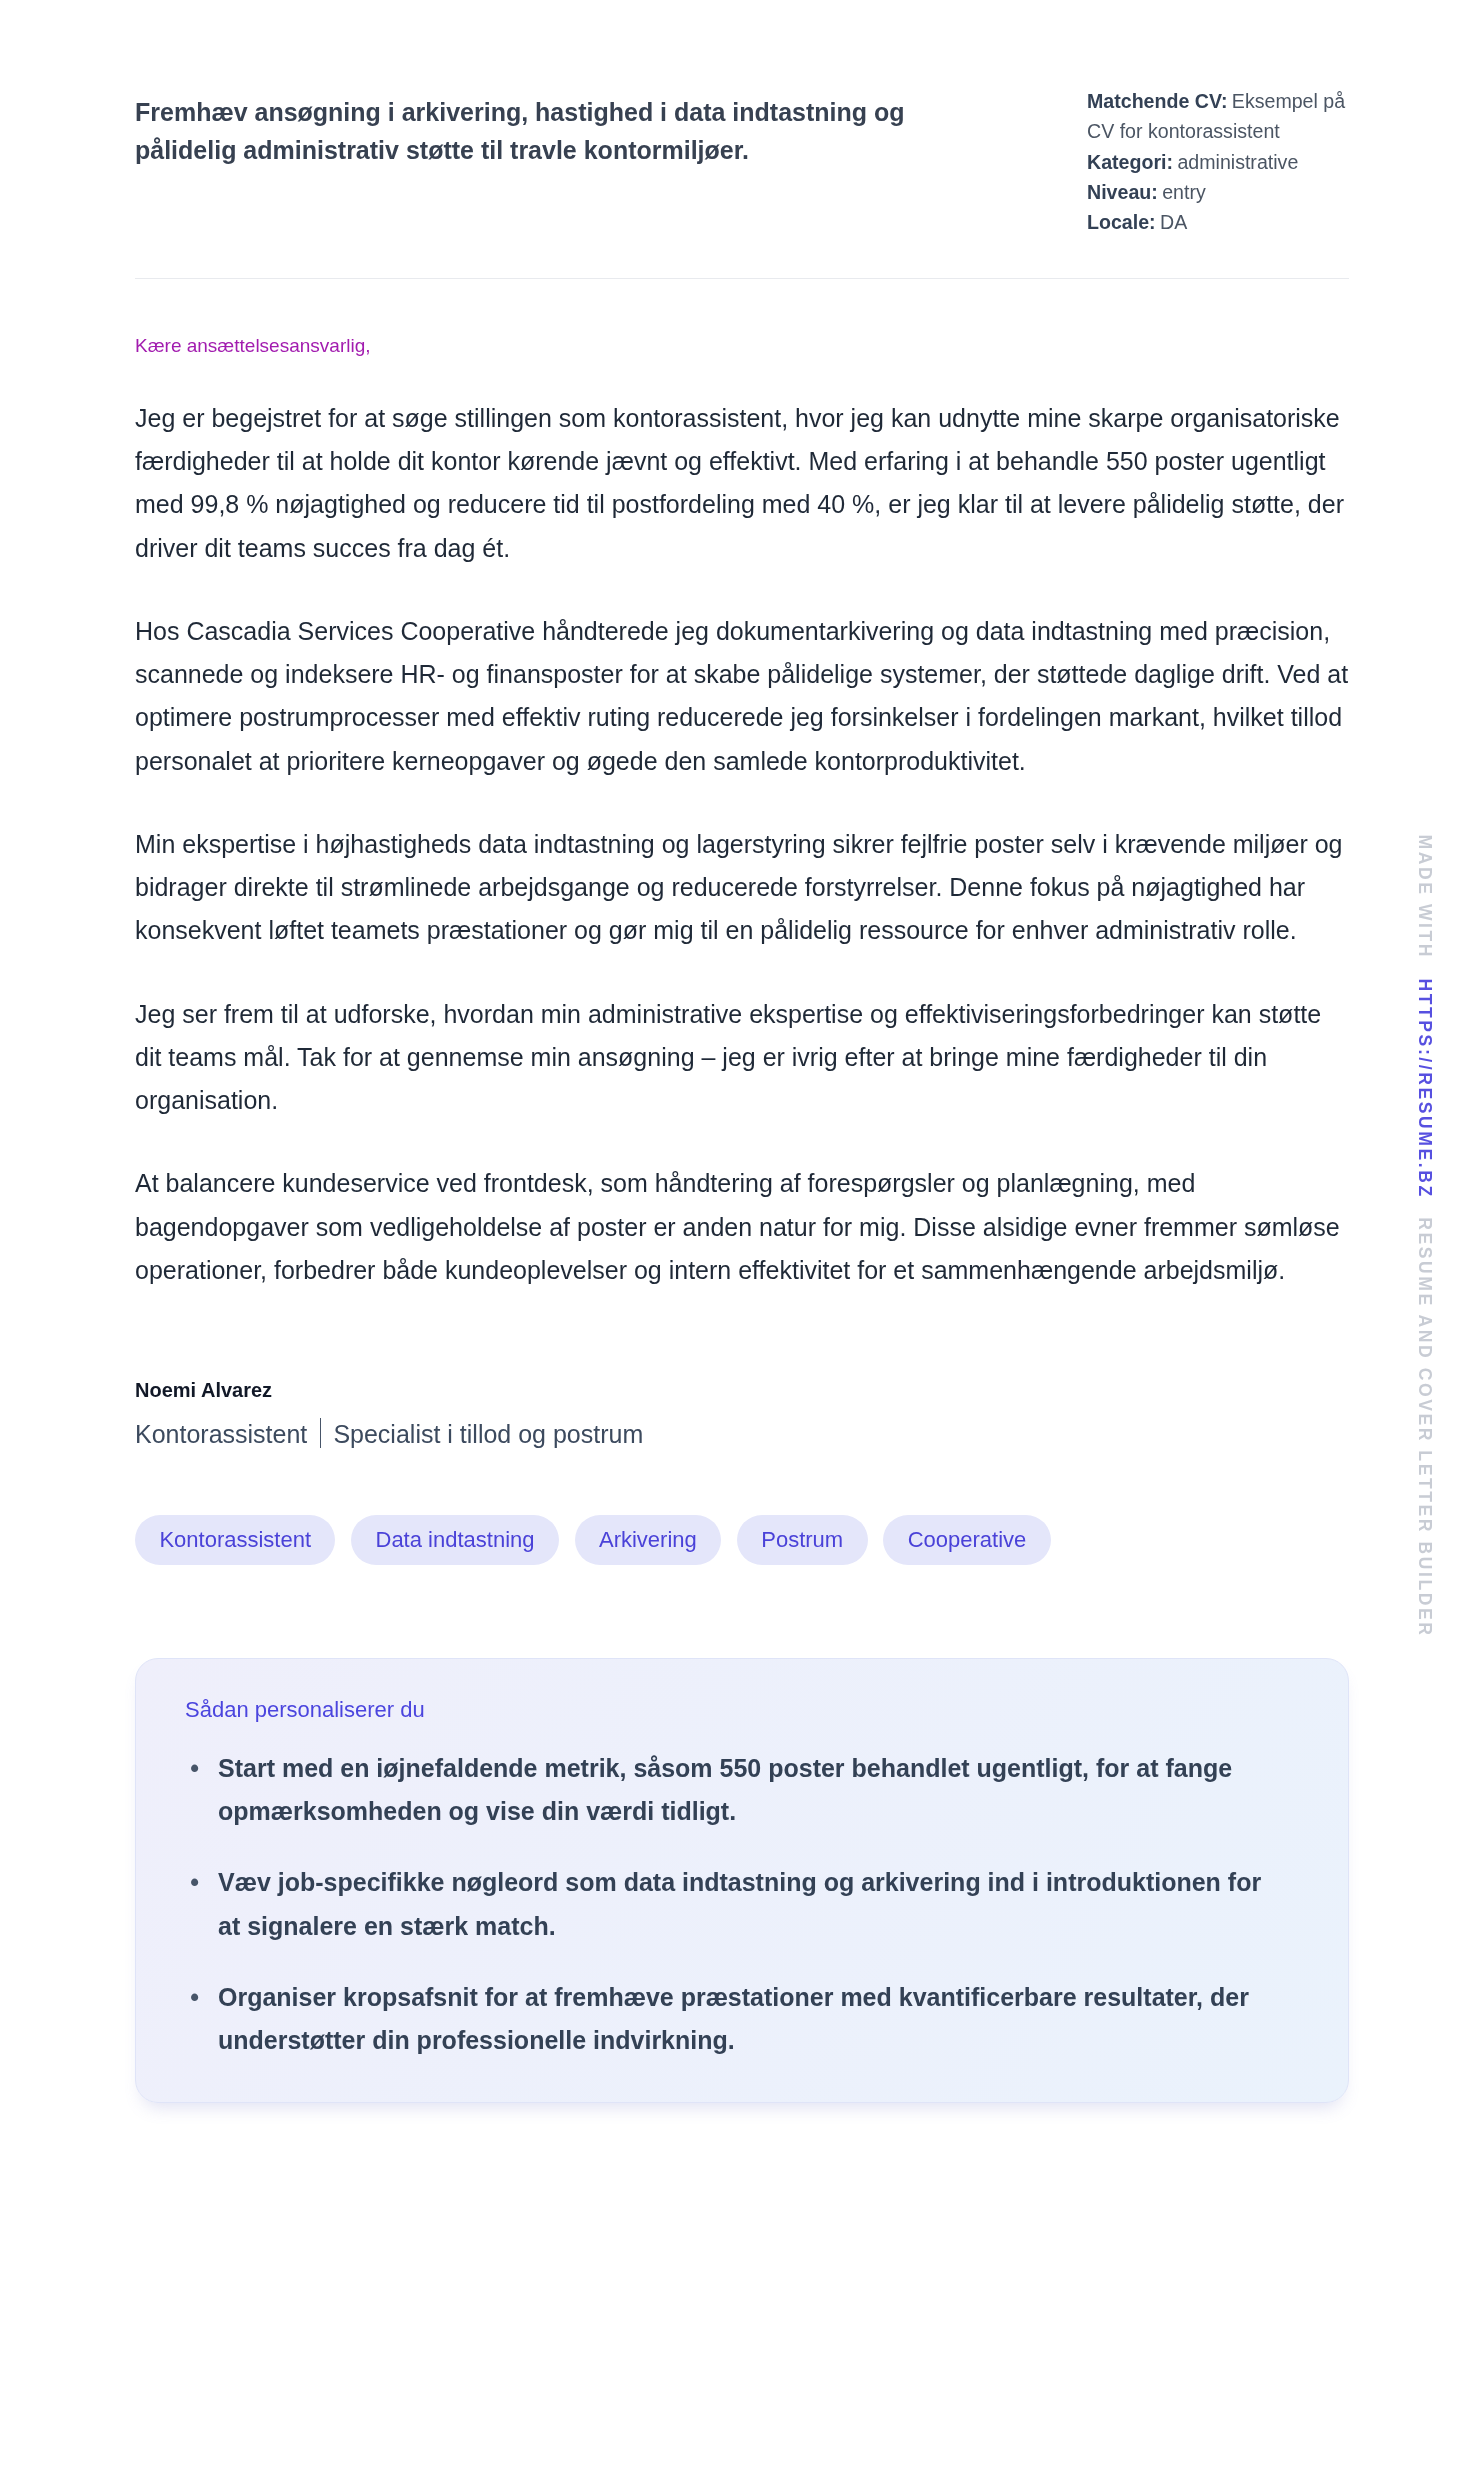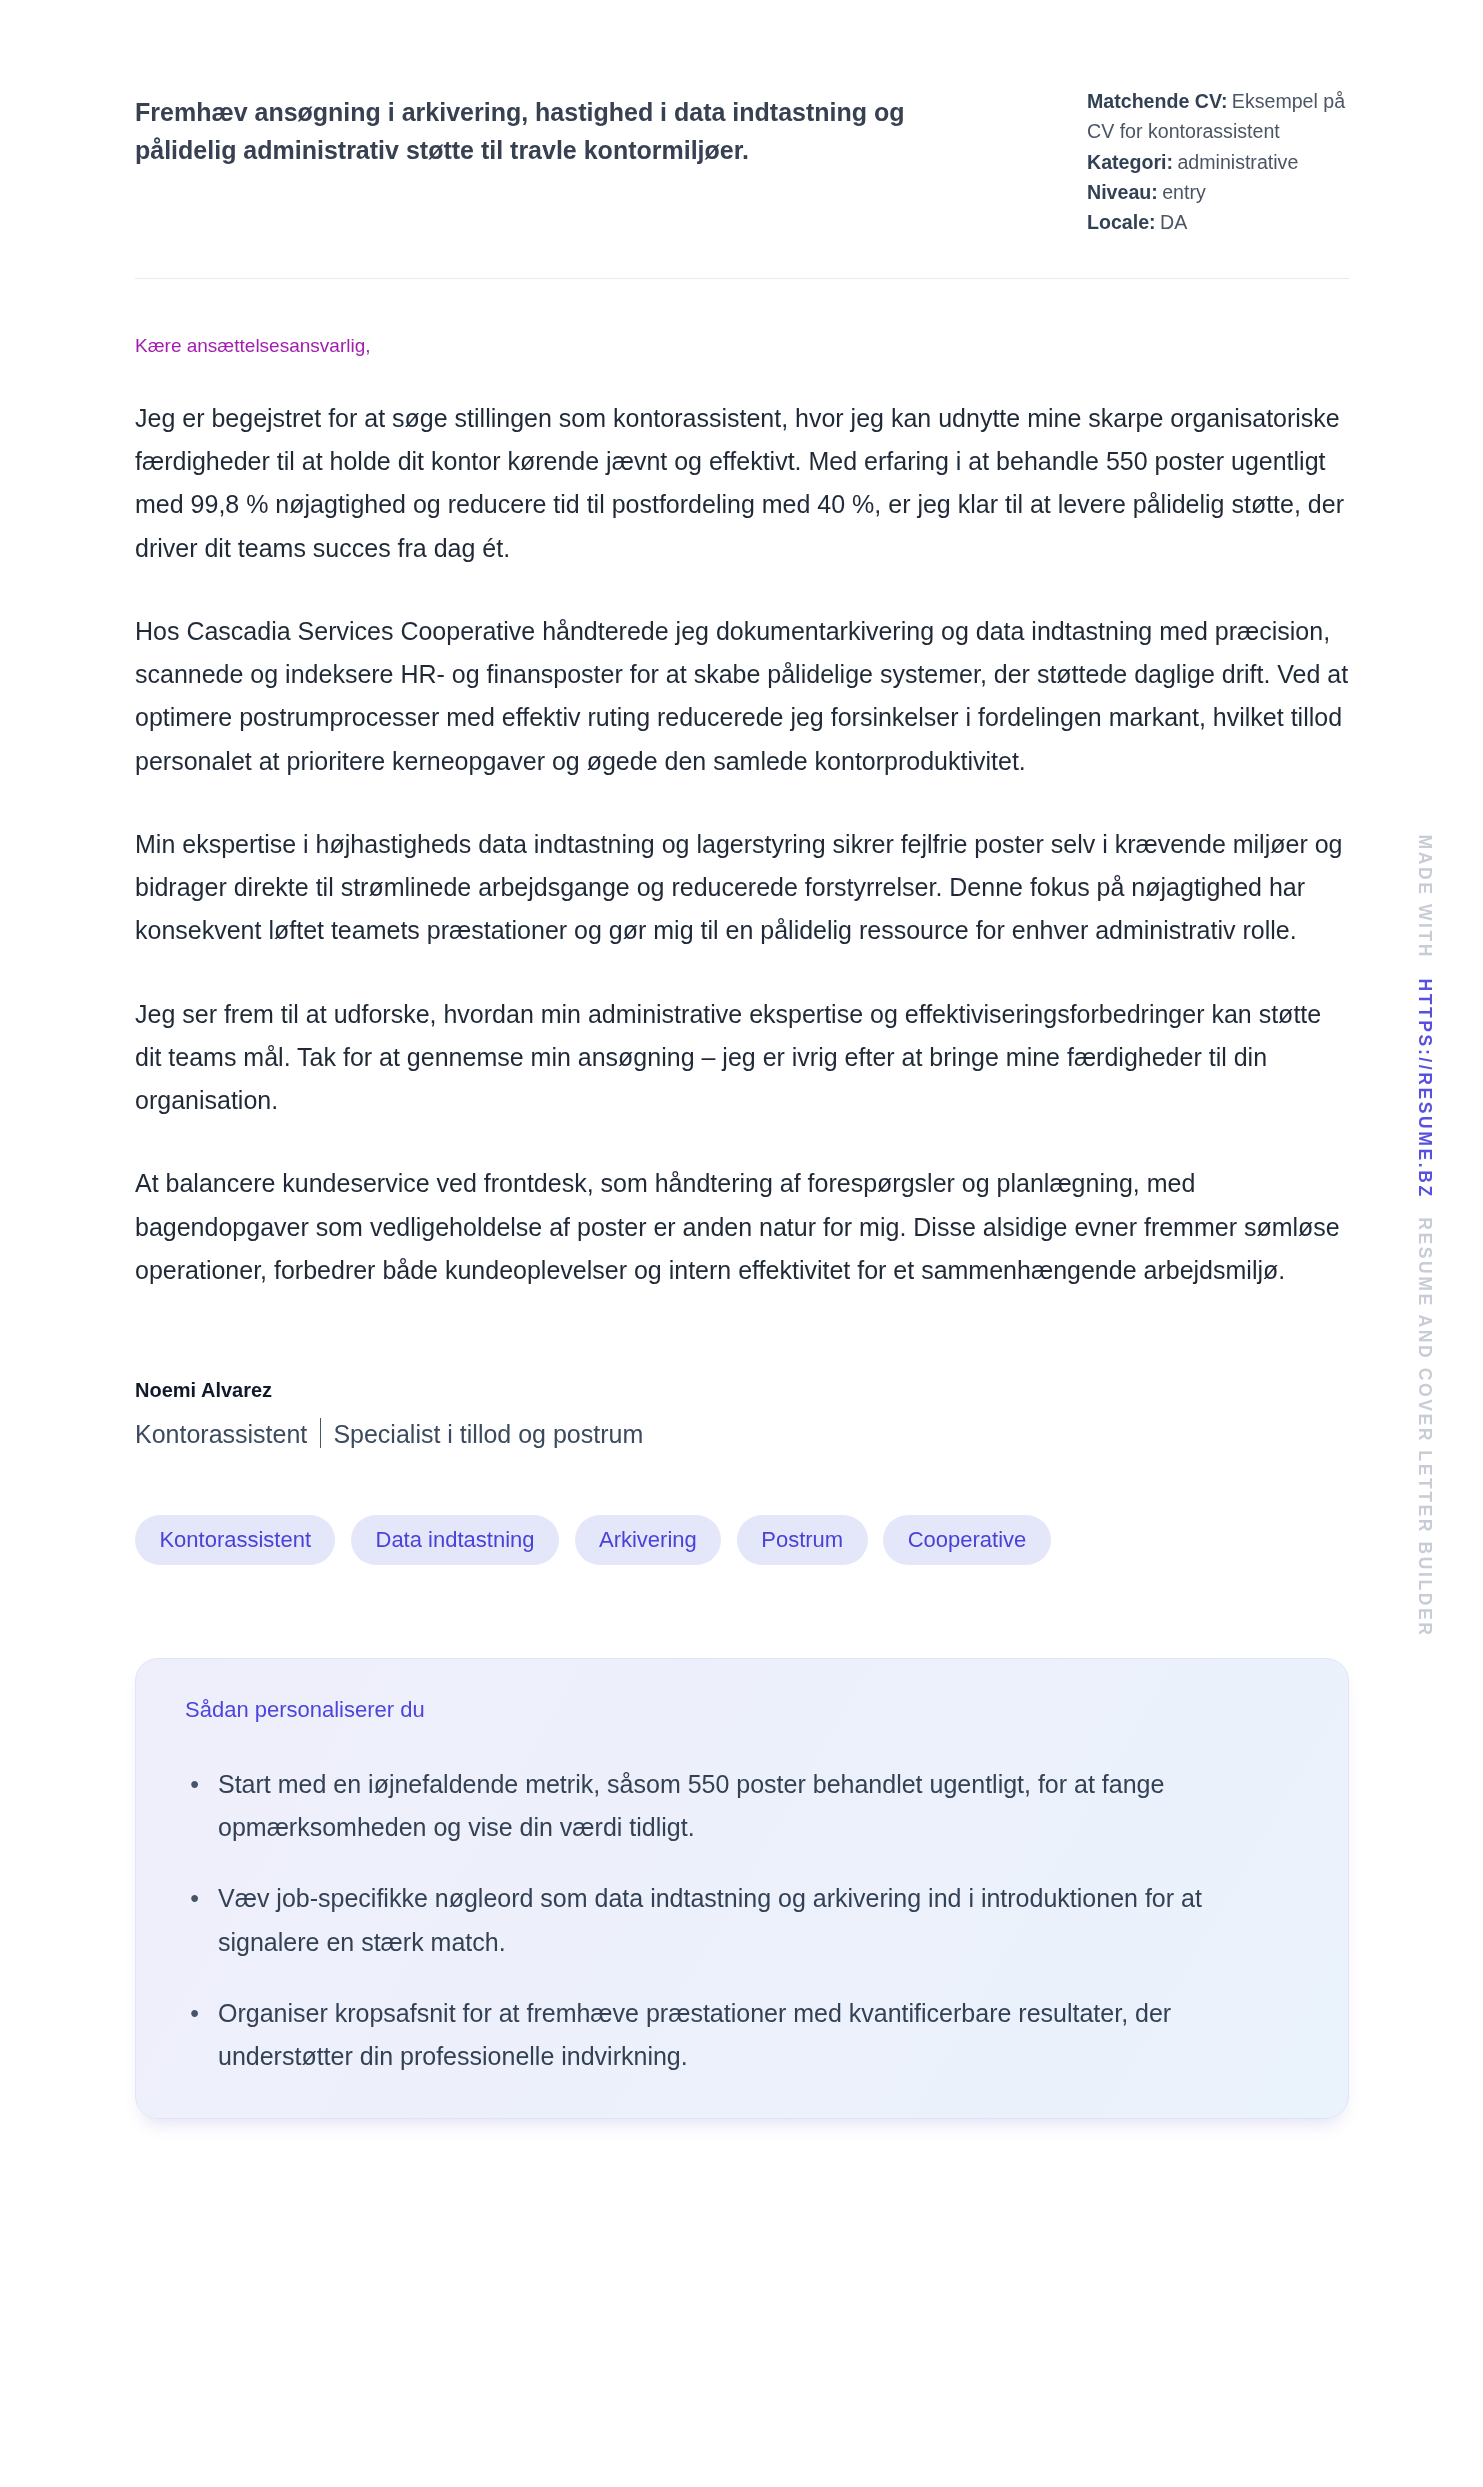--- a/index.html
+++ b/index.html
@@ -63,21 +63,21 @@
 
   
   .tips {
     margin-top: 93px;
     border: 1.7px solid #dfe4f8; border-radius: 23px;
     background: linear-gradient(120deg, #efeffb 0%, #eaf2fc 100%);
     box-shadow: 0 10.5px 17.5px -7px rgba(108, 114, 196, 0.22);
     padding: 38px 49px 40px 49px;
   }
   .tips h2 { font-size: 22px; font-weight: 400; color: #4b45de; }
-  .tips ul { margin-top: 40px; list-style: none; }
+  .tips ul { margin-top: 24px; list-style: none; font-weight: bold; }
   .tips li {
     position: relative; padding-left: 33px; margin-bottom: 28px;
     font-size: 25px; line-height: 1.73; color: #334155;
     max-width: 1082px;
   }
   .tips li:last-child { margin-bottom: 0; }
   .tips li::before {
     content: "\2022";
     position: absolute; left: 5.2px; top: 0;
     color: #475569;

